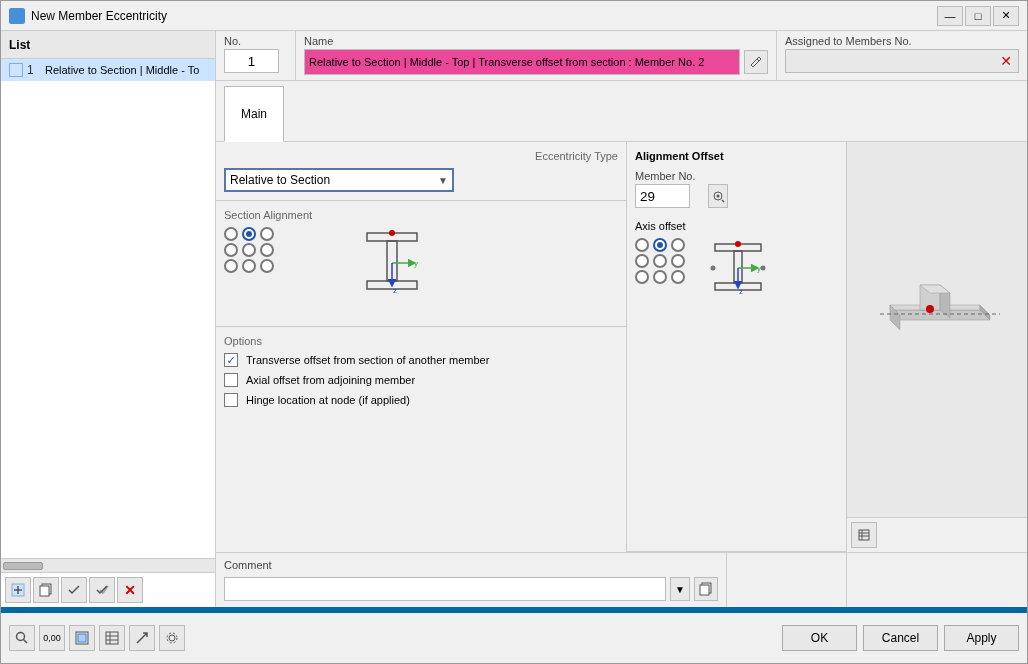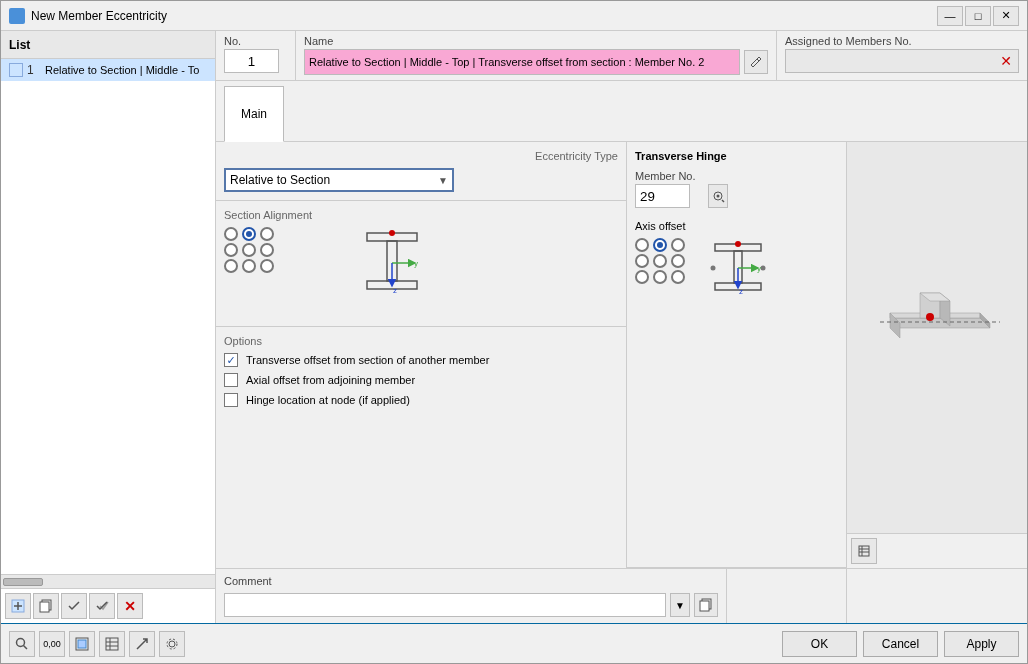--- a/index.html
+++ b/index.html
@@ -32,21 +32,21 @@
     
     .form-panel { flex: 1; display: flex; flex-direction: column; overflow: hidden; }
     
     
     .top-row { display: flex; align-items: stretch; border-bottom: 1px solid #ccc; height: 50px; flex-shrink: 0; background: #f0f0f0; }
     .no-section { display: flex; flex-direction: column; padding: 4px 8px; width: 80px; border-right: 1px solid #ccc; }
     .field-label { font-size: 11px; color: #444; margin-bottom: 2px; }
     .no-input { width: 55px; height: 24px; border: 1px solid #bbb; background: #fff; padding: 2px 4px; text-align: center; }
     .name-section { display: flex; flex-direction: column; padding: 4px 8px; flex: 1; border-right: 1px solid #ccc; }
     .name-row { display: flex; align-items: center; gap: 4px; }
-    .name-input { flex: 1; height: 24px; border: 1px solid #bbb; background: #f9a8d4; padding: 12px 4px; font-size: 11px; }
+    .name-input { flex: 1; height: 24px; border: 1px solid #bbb; background: #ec4899; padding: 12px 4px; font-size: 11px; }
     .name-edit-btn { width: 24px; height: 24px; background: #e8e8e8; border: 1px solid #bbb; cursor: pointer; display: flex; align-items: center; justify-content: center; }
     .assigned-section { display: flex; flex-direction: column; padding: 4px 8px; width: 250px; }
     .assigned-input { height: 24px; border: 1px solid #bbb; background: #e8e8e8; padding: 2px 4px; display: flex; align-items: center; justify-content: space-between; }
     .assigned-clear { width: 16px; height: 16px; cursor: pointer; display: flex; align-items: center; justify-content: center; color: #cc0000; font-size: 14px; }
     
     
     .tabs-area { background: #f0f0f0; border-bottom: 1px solid #ccc; padding: 4px 8px 0; flex-shrink: 0; }
     .tab { display: inline-block; padding: 20px 16px; background: #d8d8d8; border: 1px solid #bbb; border-bottom: none; cursor: pointer; margin-right: 2px; font-size: 12px; }
     .tab.active { background: #fff; border-bottom: 1px solid #fff; position: relative; top: 1px; }
     
@@ -104,21 +104,21 @@
     .comment-row { display: flex; border-top: 1px solid #ccc; flex-shrink: 0; height: 55px; }
     .comment-section { flex: 1; padding: 6px 8px; border-right: 1px solid #ccc; display: flex; flex-direction: column; }
     .comment-input-row { display: flex; align-items: center; gap: 4px; margin-top: 4px; }
     .comment-input { flex: 1; height: 24px; border: 1px solid #bbb; background: #fff; padding: 2px 4px; font-size: 11px; }
     .comment-dd { width: 20px; height: 24px; background: #e8e8e8; border: 1px solid #bbb; cursor: pointer; display: flex; align-items: center; justify-content: center; font-size: 10px; }
     .comment-copy { width: 24px; height: 24px; background: #e8e8e8; border: 1px solid #bbb; cursor: pointer; display: flex; align-items: center; justify-content: center; }
     .comment-right { width: 120px; padding: 6px 8px; border-right: 1px solid #ccc; }
     .comment-view-right { width: 180px; padding: 6px; display: flex; align-items: flex-end; justify-content: flex-start; }
     
     
-    .bottom-bar { height: 40px; background: #f0f0f0; border-top: 1px solid #0369a1; display: flex; align-items: center; padding: 0 8px; flex-shrink: 0; }
+    .bottom-bar { height: 56px; background: #f0f0f0; border-top: 6px solid #0369a1; display: flex; align-items: center; padding: 0 8px; flex-shrink: 0; }
     .bottom-left { display: flex; gap: 4px; align-items: center; flex: 1; }
     .bottom-tool-btn { width: 26px; height: 26px; background: #e8e8e8; border: 1px solid #bbb; display: flex; align-items: center; justify-content: center; cursor: pointer; font-size: 11px; }
     .bottom-right { display: flex; gap: 6px; margin-left: 39px; }
     .dialog-btn { height: 26px; min-width: 75px; background: #e8e8e8; border: 1px solid #aaa; cursor: pointer; font-size: 12px; padding: 0 12px; }
     .dialog-btn.apply { }
     
     
     .h-scroll { height: 14px; border-top: 1px solid #ccc; background: #e8e8e8; display: flex; align-items: center; padding: 0 2px; }
     .scroll-thumb { width: 40px; height: 8px; background: #bbb; border: 1px solid #999; border-radius: 2px; }
   </style>
@@ -287,21 +287,21 @@
             </div>
             <div class="checkbox-row">
               <div class="checkbox"></div>
               <span class="checkbox-label">Hinge location at node (if applied)</span>
             </div>
           </div>
         </div>
 
         <div class="right-col">
           <div class="transverse-section">
-            <div class="trans-title">Transverse Hinge</div>
+            <div class="trans-title">Alignment Offset</div>
             <div class="trans-fields">
               <div class="trans-field">
                 <span class="field-label">Member No.</span>
                 <div class="trans-input-row">
                   <input class="trans-input" type="text" value="29" style="">
                   <button class="trans-btn">
                     <svg width="14" height="14" viewBox="0 0 14 14">
                       <circle cx="7" cy="7" r="4" fill="none" stroke="#555"></circle>
                       <line x1="11" y1="11" x2="13" y2="13" stroke="#555" stroke-width="1.5"></line>
                       <circle cx="7" cy="7" r="1.5" fill="#555"></circle>

